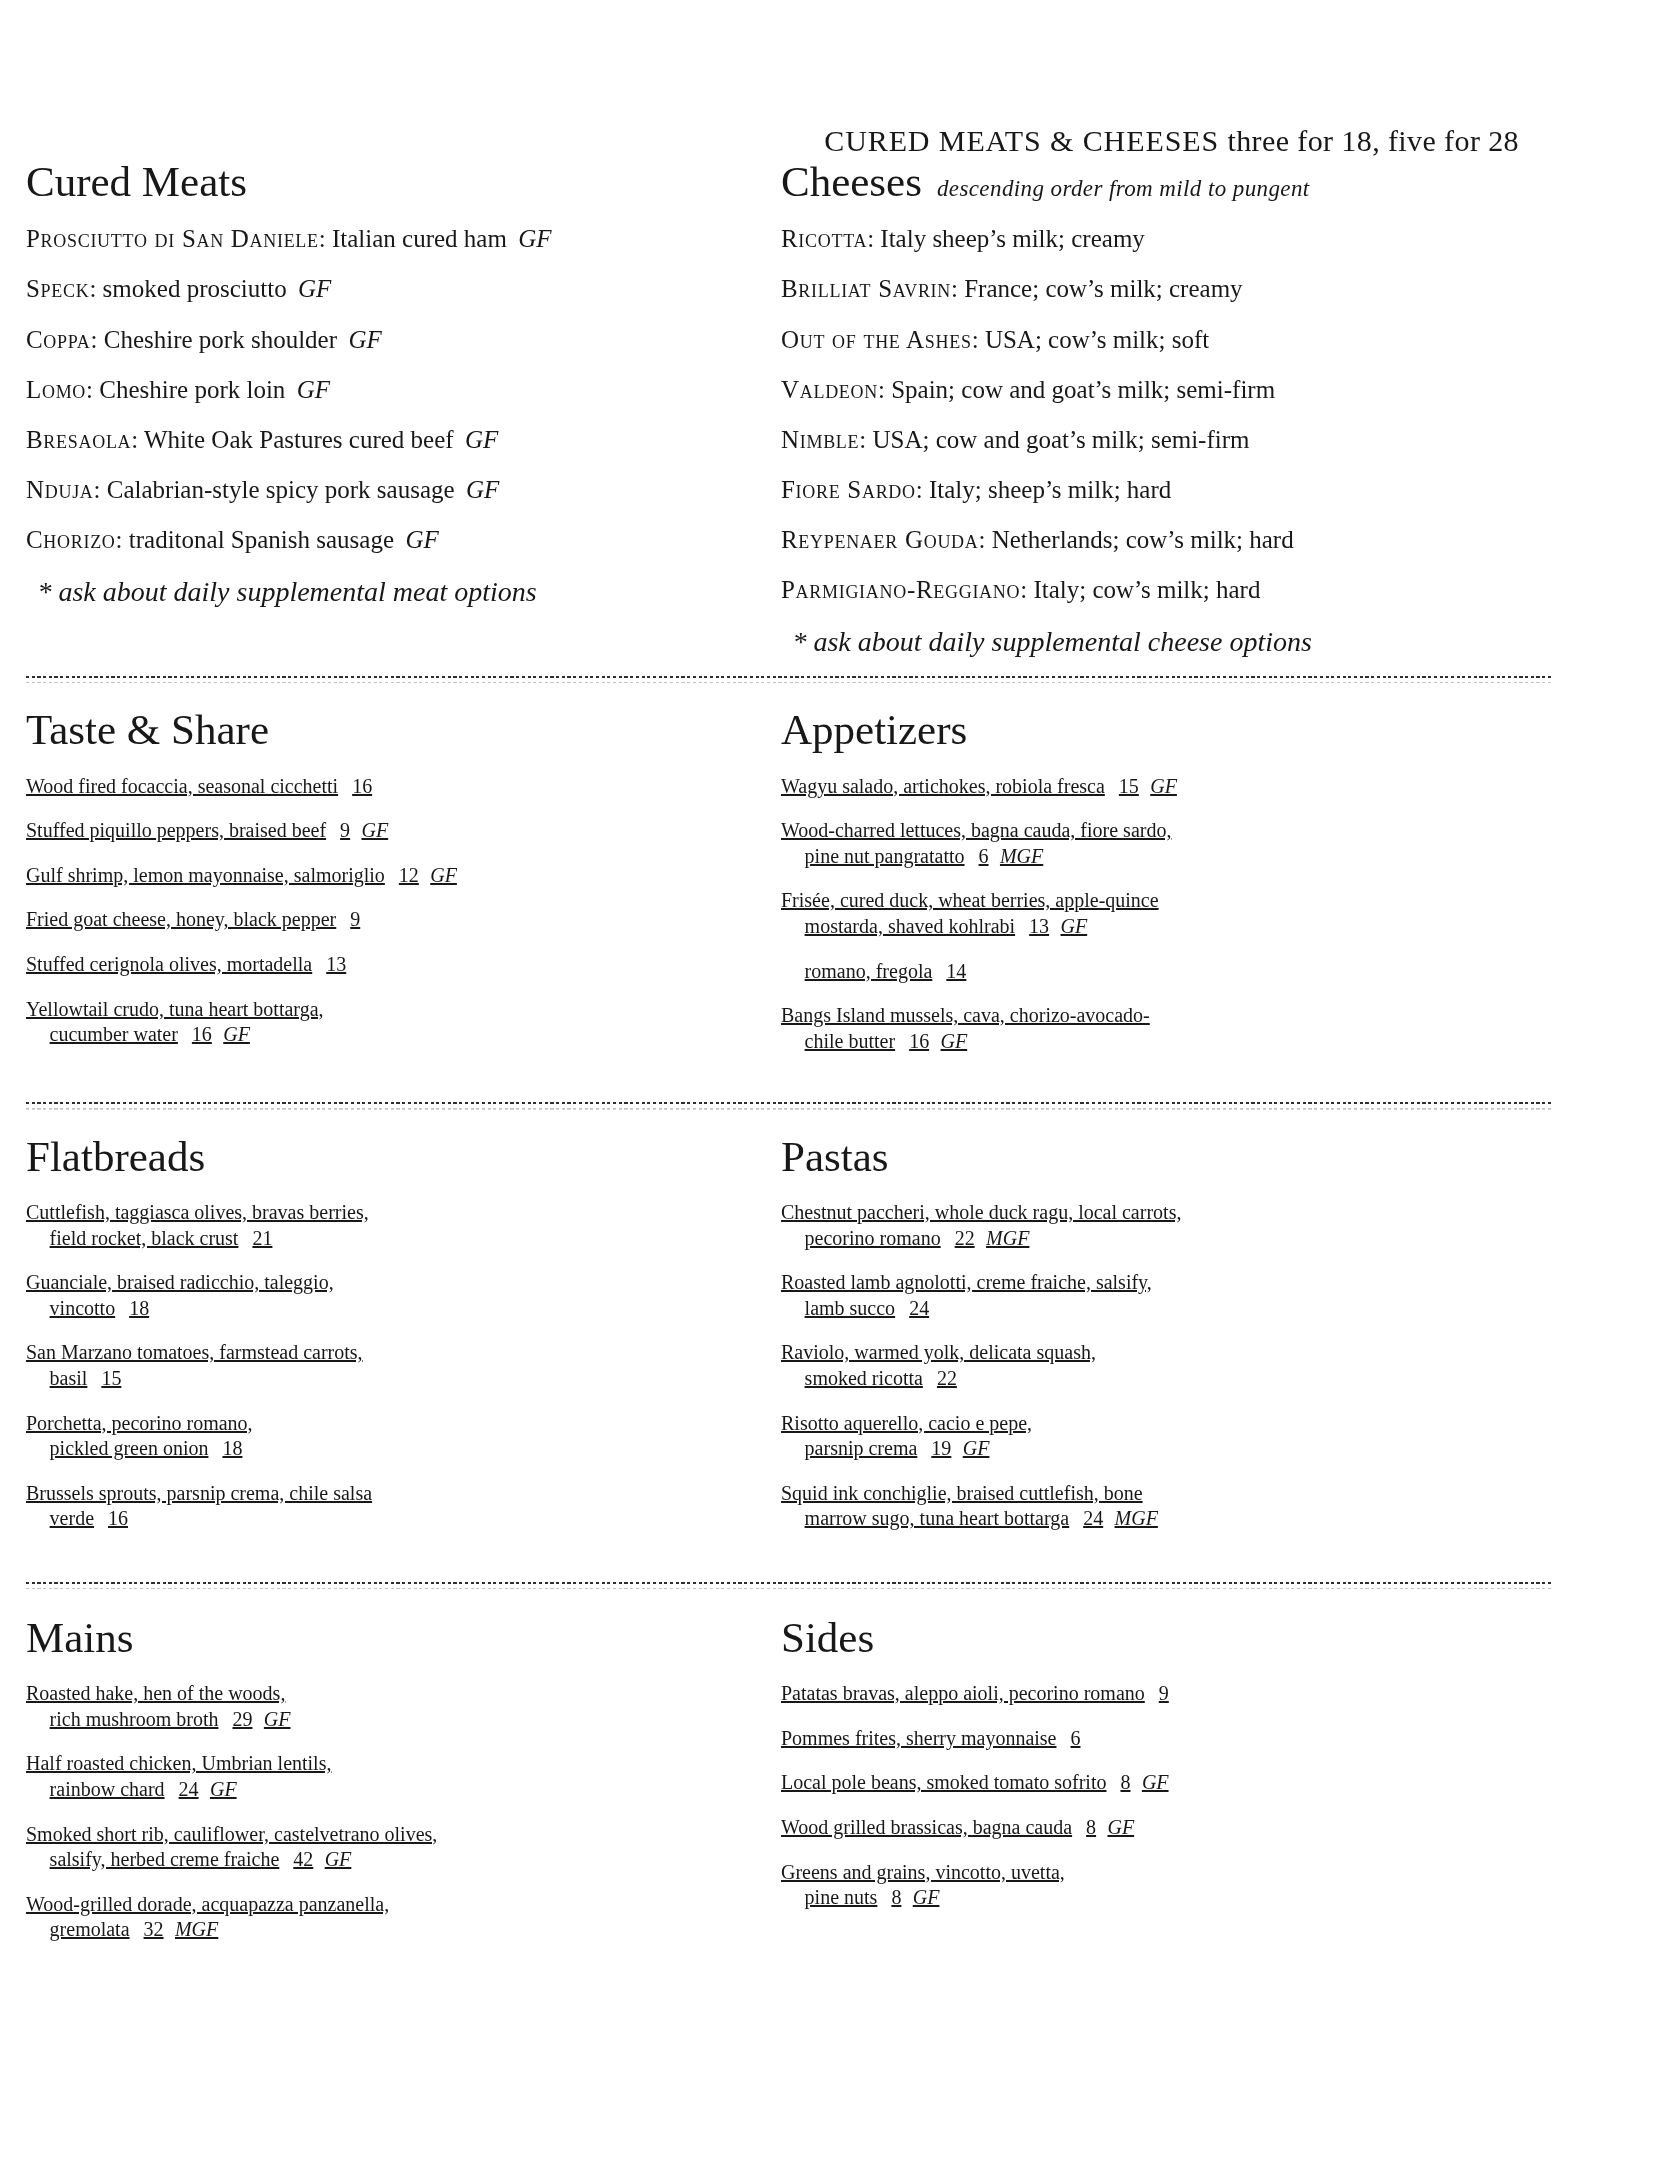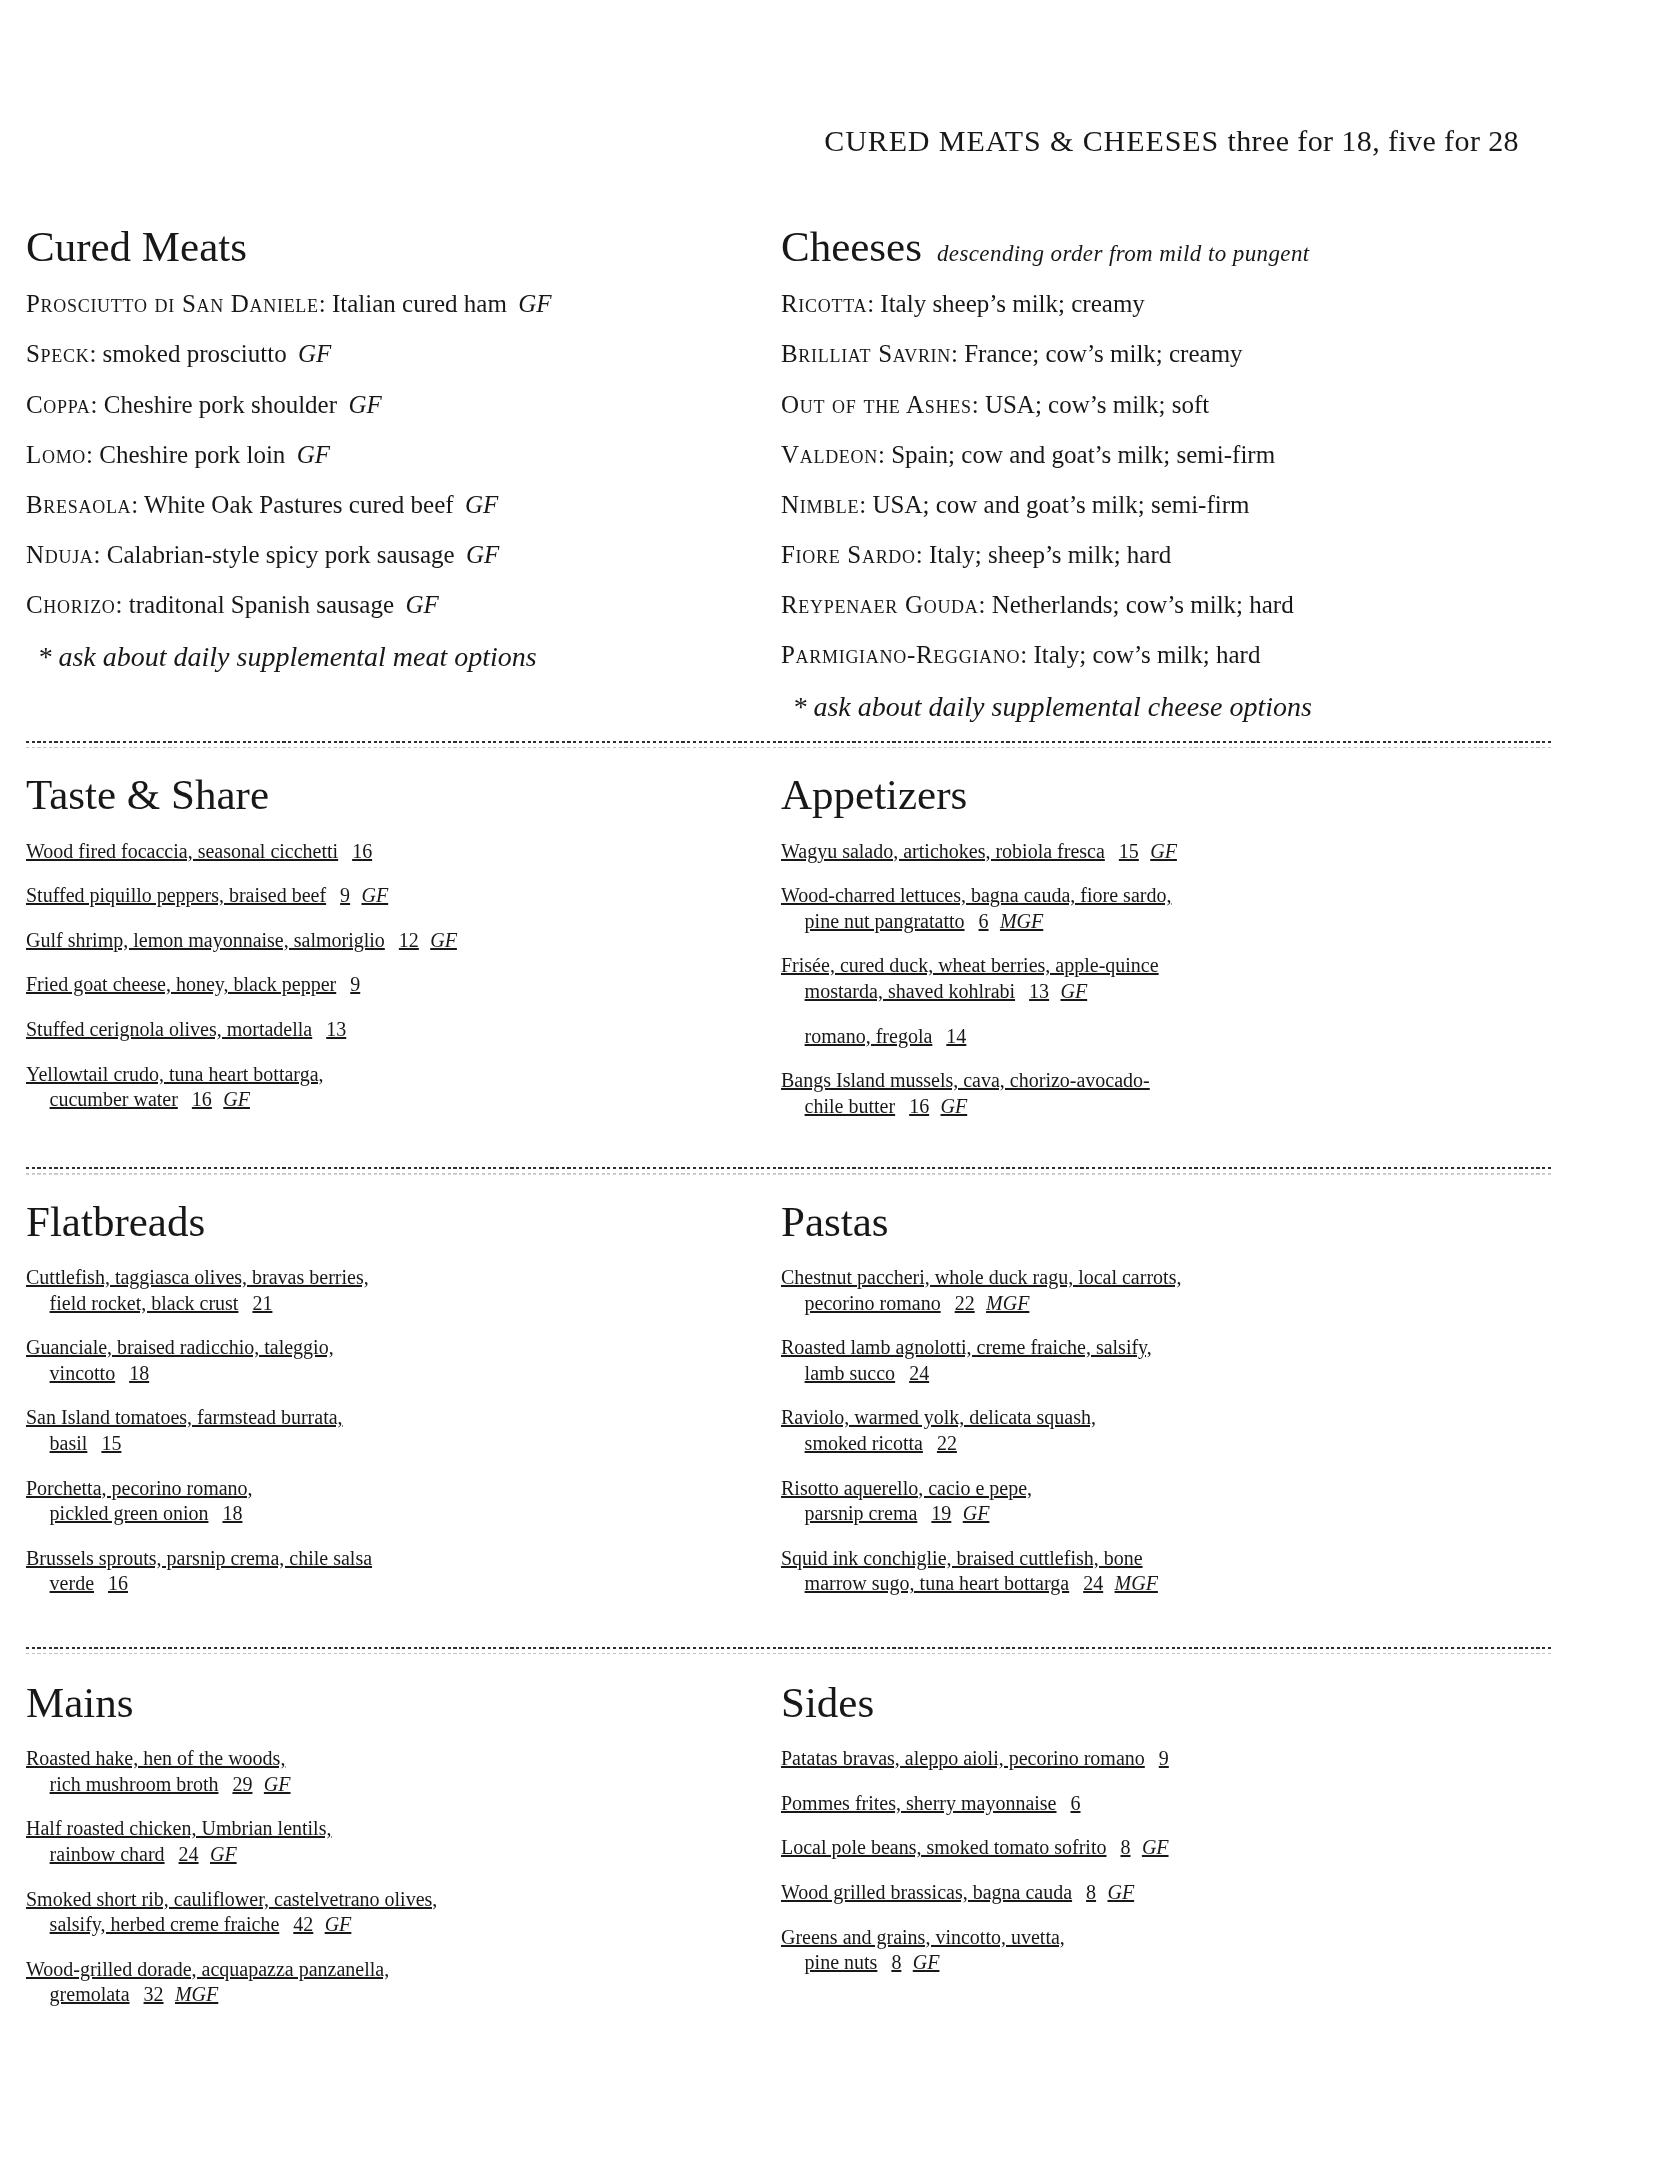--- a/index.html
+++ b/index.html
@@ -11,21 +11,21 @@
   .page { padding:124px 122px 0 26px; }
 
   .menu-header { width:1493px; text-align:right; font-size:30px; letter-spacing:0.9px; white-space:nowrap; }
   .menu-header .hdr-rest { letter-spacing:0.4px; }
 
   .col-grid { display:grid; grid-template-columns:755px 1fr; align-items:start; }
 
   .section-heading { font-size:43px; font-weight:400; margin:0 0 20px 0; line-height:1.1; }
   .heading-sub { font-size:23px; font-style:italic; font-weight:400; letter-spacing:0.4px; margin-left:15px; }
 
-  .sec1 { margin-top:65px; }
+  .sec1 { }
 
   .deli-item { font-size:25px; line-height:1.15; margin-bottom:21.4px; }
   .iname { font-variant:small-caps; letter-spacing:0.7px; }
   .dish-item { font-size:20px; line-height:1.28; margin-bottom:19px;text-decoration:underline; }
   .dish-line { display:block; }
   .dish-line.cont { padding-left:23.6px; }
   .price { margin-left:14px; }
   .tag { font-style:italic; margin-left:11.4px; }
   .note { font-style:italic; font-size:28px; padding-left:11.4px; margin-top:1.7px; }
 
@@ -139,21 +139,21 @@
       <div>
           <div class="dish-item">
             <span class="dish-line">Cuttlefish, taggiasca olives, bravas berries,</span>
             <span class="dish-line cont">field rocket, black crust<span class="price">21</span></span>
           </div>
           <div class="dish-item">
             <span class="dish-line">Guanciale, braised radicchio, taleggio,</span>
             <span class="dish-line cont">vincotto<span class="price">18</span></span>
           </div>
           <div class="dish-item">
-            <span class="dish-line">San Island tomatoes, farmstead burrata,</span>
+            <span class="dish-line">San Marzano tomatoes, farmstead carrots,</span>
             <span class="dish-line cont">basil<span class="price">15</span></span>
           </div>
           <div class="dish-item">
             <span class="dish-line">Porchetta, pecorino romano,</span>
             <span class="dish-line cont">pickled green onion<span class="price">18</span></span>
           </div>
           <div class="dish-item">
             <span class="dish-line">Brussels sprouts, parsnip crema, chile salsa</span>
             <span class="dish-line cont">verde<span class="price">16</span></span>
           </div>

